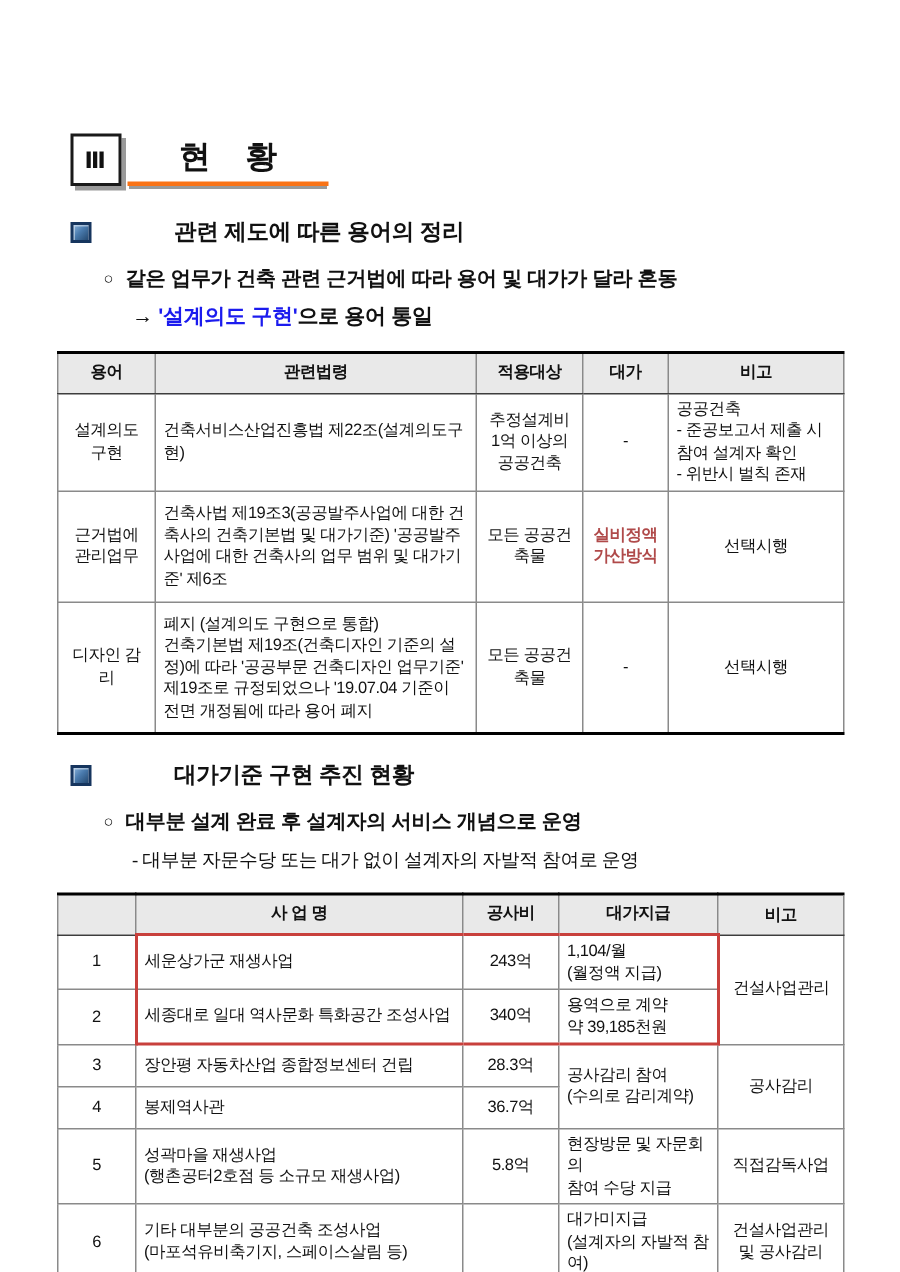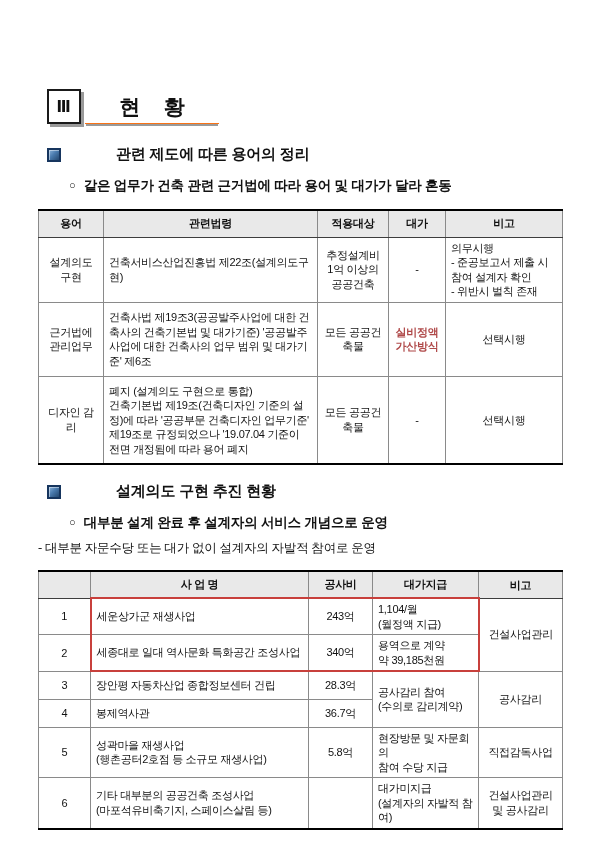--- a/index.html
+++ b/index.html
@@ -25,21 +25,21 @@
   
   .doc-header{display:flex;align-items:flex-end;margin-left:9px;height:36px;margin-bottom:4px;}
   .num-box{
     width:34px;height:35px;border:2px solid #1a1a1a;background:#fff;
     box-shadow:3px 3px 0 #9a9a9a;
     display:flex;align-items:center;justify-content:center;
     font-size:15px;font-weight:bold;letter-spacing:1px;
   }
   .title-wrap{
     margin-left:4px;width:134px;
-    border-bottom:1px solid #f97316;
+    border-bottom:3px solid #f97316;
     box-shadow:0 3px 0 -1px #9a9a9a;
     text-align:center;padding-bottom:5px;
   }
   .doc-title{
     font-size:21px;font-weight:bold;white-space:pre;line-height:1;
     display:inline-block;
   }
 
   
   .h2-row{display:flex;align-items:center;margin-left:9px;margin-top:21px;gap:46px;}
@@ -53,21 +53,21 @@
   .h2-row h2{font-size:15px;font-weight:bold;letter-spacing:-.2px;}
 
   .circ-row{display:flex;margin-left:31px;margin-top:13px;align-items:baseline;}
   .circ-glyph{font-size:11px;font-weight:bold;margin-right:8px;position:relative;top:-1px;}
   .circ-row p{font-size:13.5px;font-weight:bold;letter-spacing:-.2px;}
 
   .arrow-line{margin-left:50px;margin-top:7px;font-size:14px;font-weight:bold;letter-spacing:-.2px;}
   .arrow-line .blue{color:var(--blue);}
 
   .dash-line{
-    margin-top:8px;
+    margin-left:50px;margin-top:8px;
     font-family:"Liberation Serif","DejaVu Serif",serif;
     font-size:12.5px;letter-spacing:-.2px;
   }
 
   
   table{
     border-collapse:collapse;table-layout:fixed;width:524px;
     margin-top:14px;
     border-top:2.5px solid #000;
     border-bottom:2.5px solid #000;
@@ -113,20 +113,21 @@
   <div class="h2-row">
     <span class="sq-bullet"></span>
     <h2>관련 제도에 따른 용어의 정리</h2>
   </div>
 
   <div class="circ-row">
     <span class="circ-glyph">○</span>
     <p>같은 업무가 건축 관련 근거법에 따라 용어 및 대가가 달라 혼동</p>
   </div>
 
+  <p class="arrow-line"><span>→ </span><span class="blue">'설계의도 구현'</span><span>으로 용어 통일</span></p>
 
   <table class="t1">
     <colgroup>
       <col style="width:65px">
         <col style="width:214px">
         <col style="width:71px">
         <col style="width:57px">
         <col style="width:117px">
     </colgroup>
     <thead>
@@ -138,21 +139,21 @@
         <th>비고</th>
       </tr>
     </thead>
     <tbody>
       <tr class="r1">
         <td class="c">설계의도 구현</td>
         <td class="l">건축서비스산업진흥법 제22조(설계의도구현)</td>
         <td class="c">추정설계비 1억 이상의 공공건축</td>
         <td class="c">-</td>
         <td class="l">
-          <div>의무시행</div>
+          <div>공공건축</div>
           <div>- 준공보고서 제출 시 참여 설계자 확인</div>
           <div>- 위반시 벌칙 존재</div>
         </td>
       </tr>
       <tr class="r2">
         <td class="c">근거법에 관리업무</td>
         <td class="l">건축사법 제19조3(공공발주사업에 대한 건축사의 건축기본법 및 대가기준) '공공발주사업에 대한 건축사의 업무 범위 및 대가기준' 제6조</td>
         <td class="c">모든 공공건축물</td>
         <td class="c red-t">실비정액 가산방식</td>
         <td class="c">선택시행</td>
@@ -165,21 +166,21 @@
         </td>
         <td class="c">모든 공공건축물</td>
         <td class="c">-</td>
         <td class="c">선택시행</td>
       </tr>
     </tbody>
   </table>
 
   <div class="h2-row" style="margin-top:17px;">
     <span class="sq-bullet"></span>
-    <h2>설계의도 구현 추진 현황</h2>
+    <h2>대가기준 구현 추진 현황</h2>
   </div>
 
   <div class="circ-row">
     <span class="circ-glyph">○</span>
     <p>대부분 설계 완료 후 설계자의 서비스 개념으로 운영</p>
   </div>
 
   <p class="dash-line">- 대부분 자문수당 또는 대가 없이 설계자의 자발적 참여로 운영</p>
 
   <table class="t2" style="margin-top:13px;">

